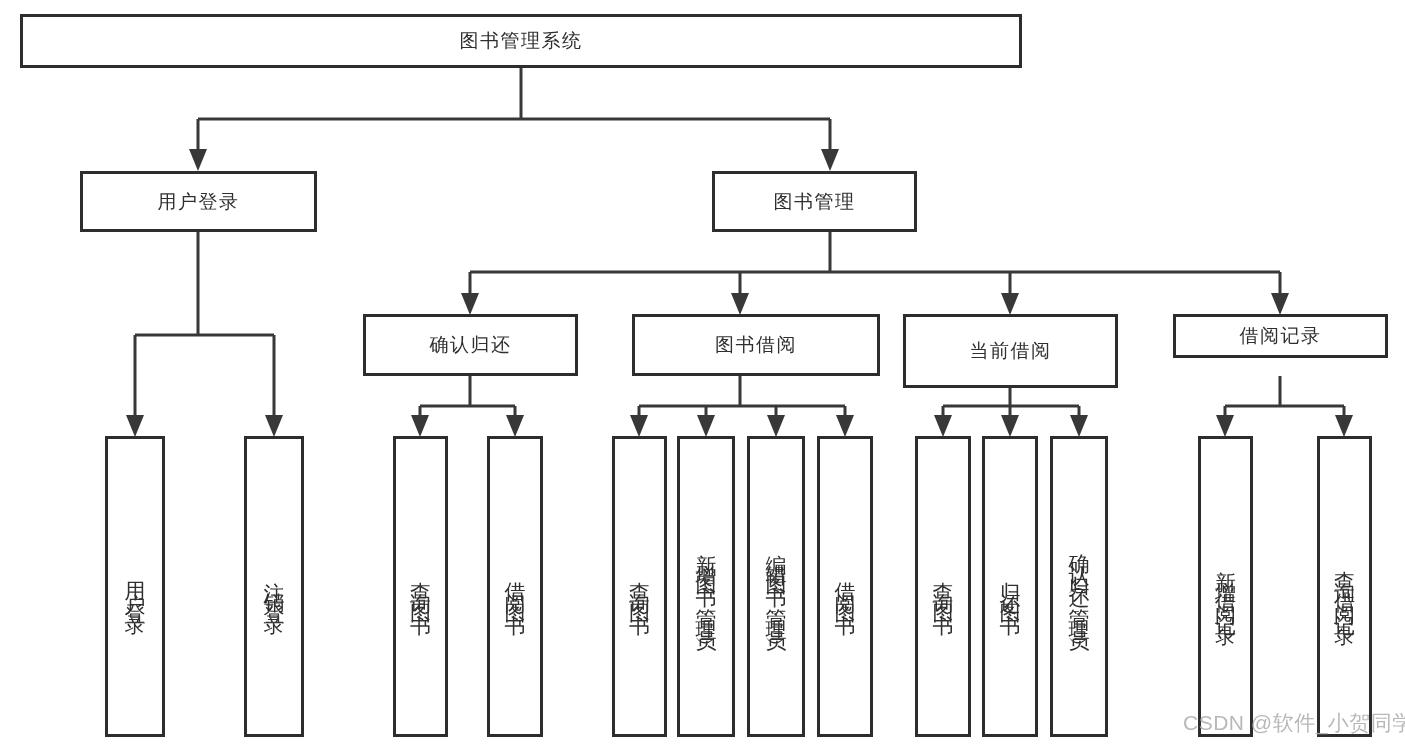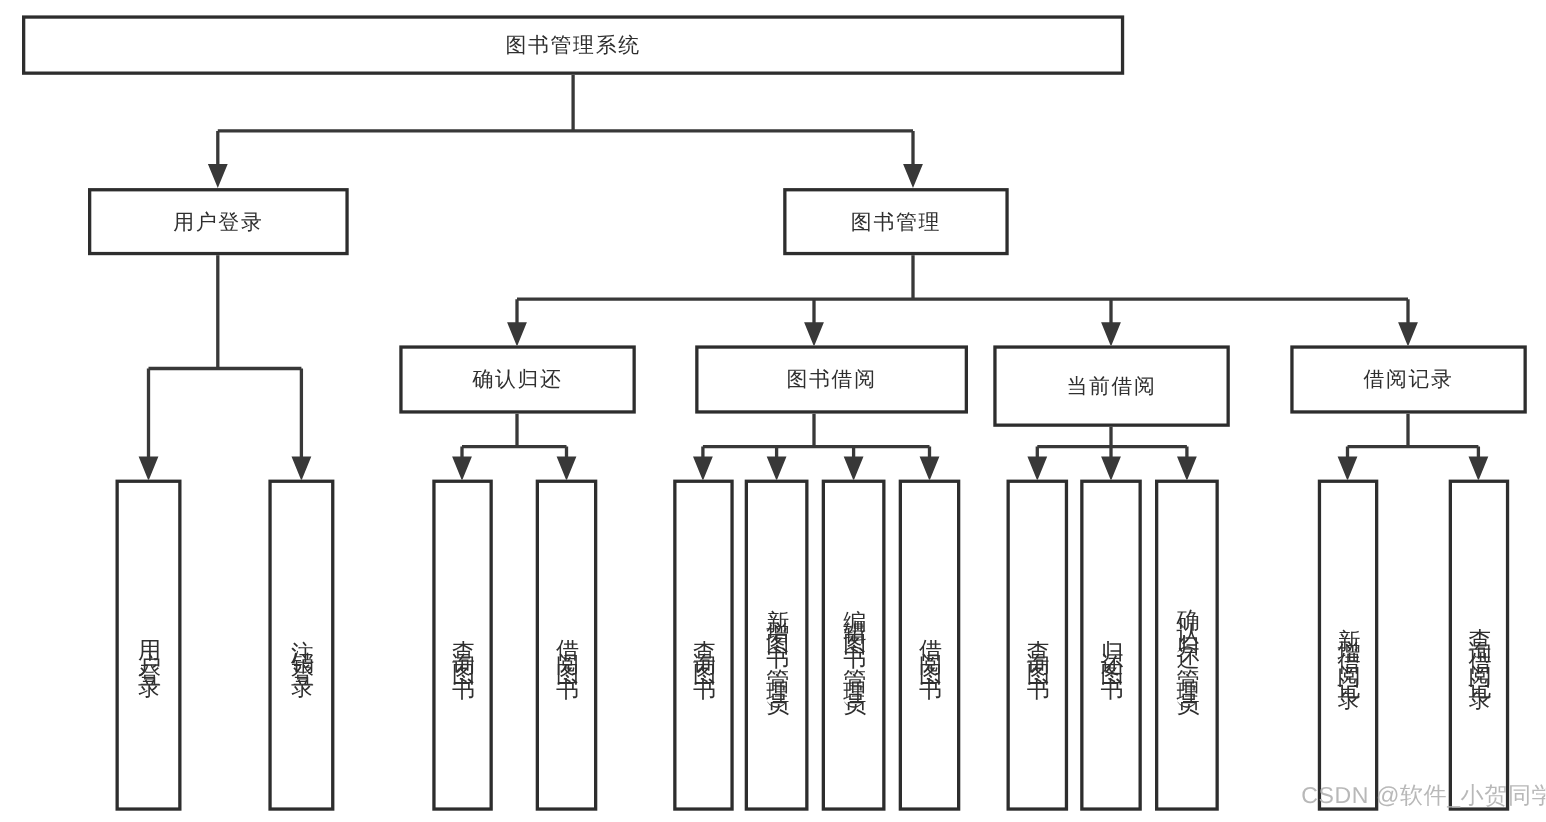--- a/index.html
+++ b/index.html
@@ -78,21 +78,21 @@
   </svg>
 
   <div class="box" style="left:20px;top:14px;width:1002px;height:54px;">图书管理系统</div>
 
   <div class="box" style="left:80px;top:171px;width:237px;height:61px;">用户登录</div>
   <div class="box" style="left:712px;top:171px;width:205px;height:61px;">图书管理</div>
 
   <div class="box" style="left:363px;top:314px;width:215px;height:62px;">确认归还</div>
   <div class="box" style="left:632px;top:314px;width:248px;height:62px;">图书借阅</div>
   <div class="box" style="left:903px;top:314px;width:215px;height:74px;">当前借阅</div>
-  <div class="box" style="left:1173px;top:314px;width:215px;height:62px;">借阅记录</div>
+  <div class="box" style="left:1173px;top:314px;width:215px;height:44px;">借阅记录</div>
 
   <div class="box leaf" style="left:105px;top:436px;width:60px;height:301px;">
     <span class="vtext">用户登录</span>
   </div>
   <div class="box leaf" style="left:244px;top:436px;width:60px;height:301px;">
     <span class="vtext">注销登录</span>
   </div>
 
   <div class="box leaf" style="left:393px;top:436px;width:55px;height:301px;">
     <span class="vtext">查询图书</span>

